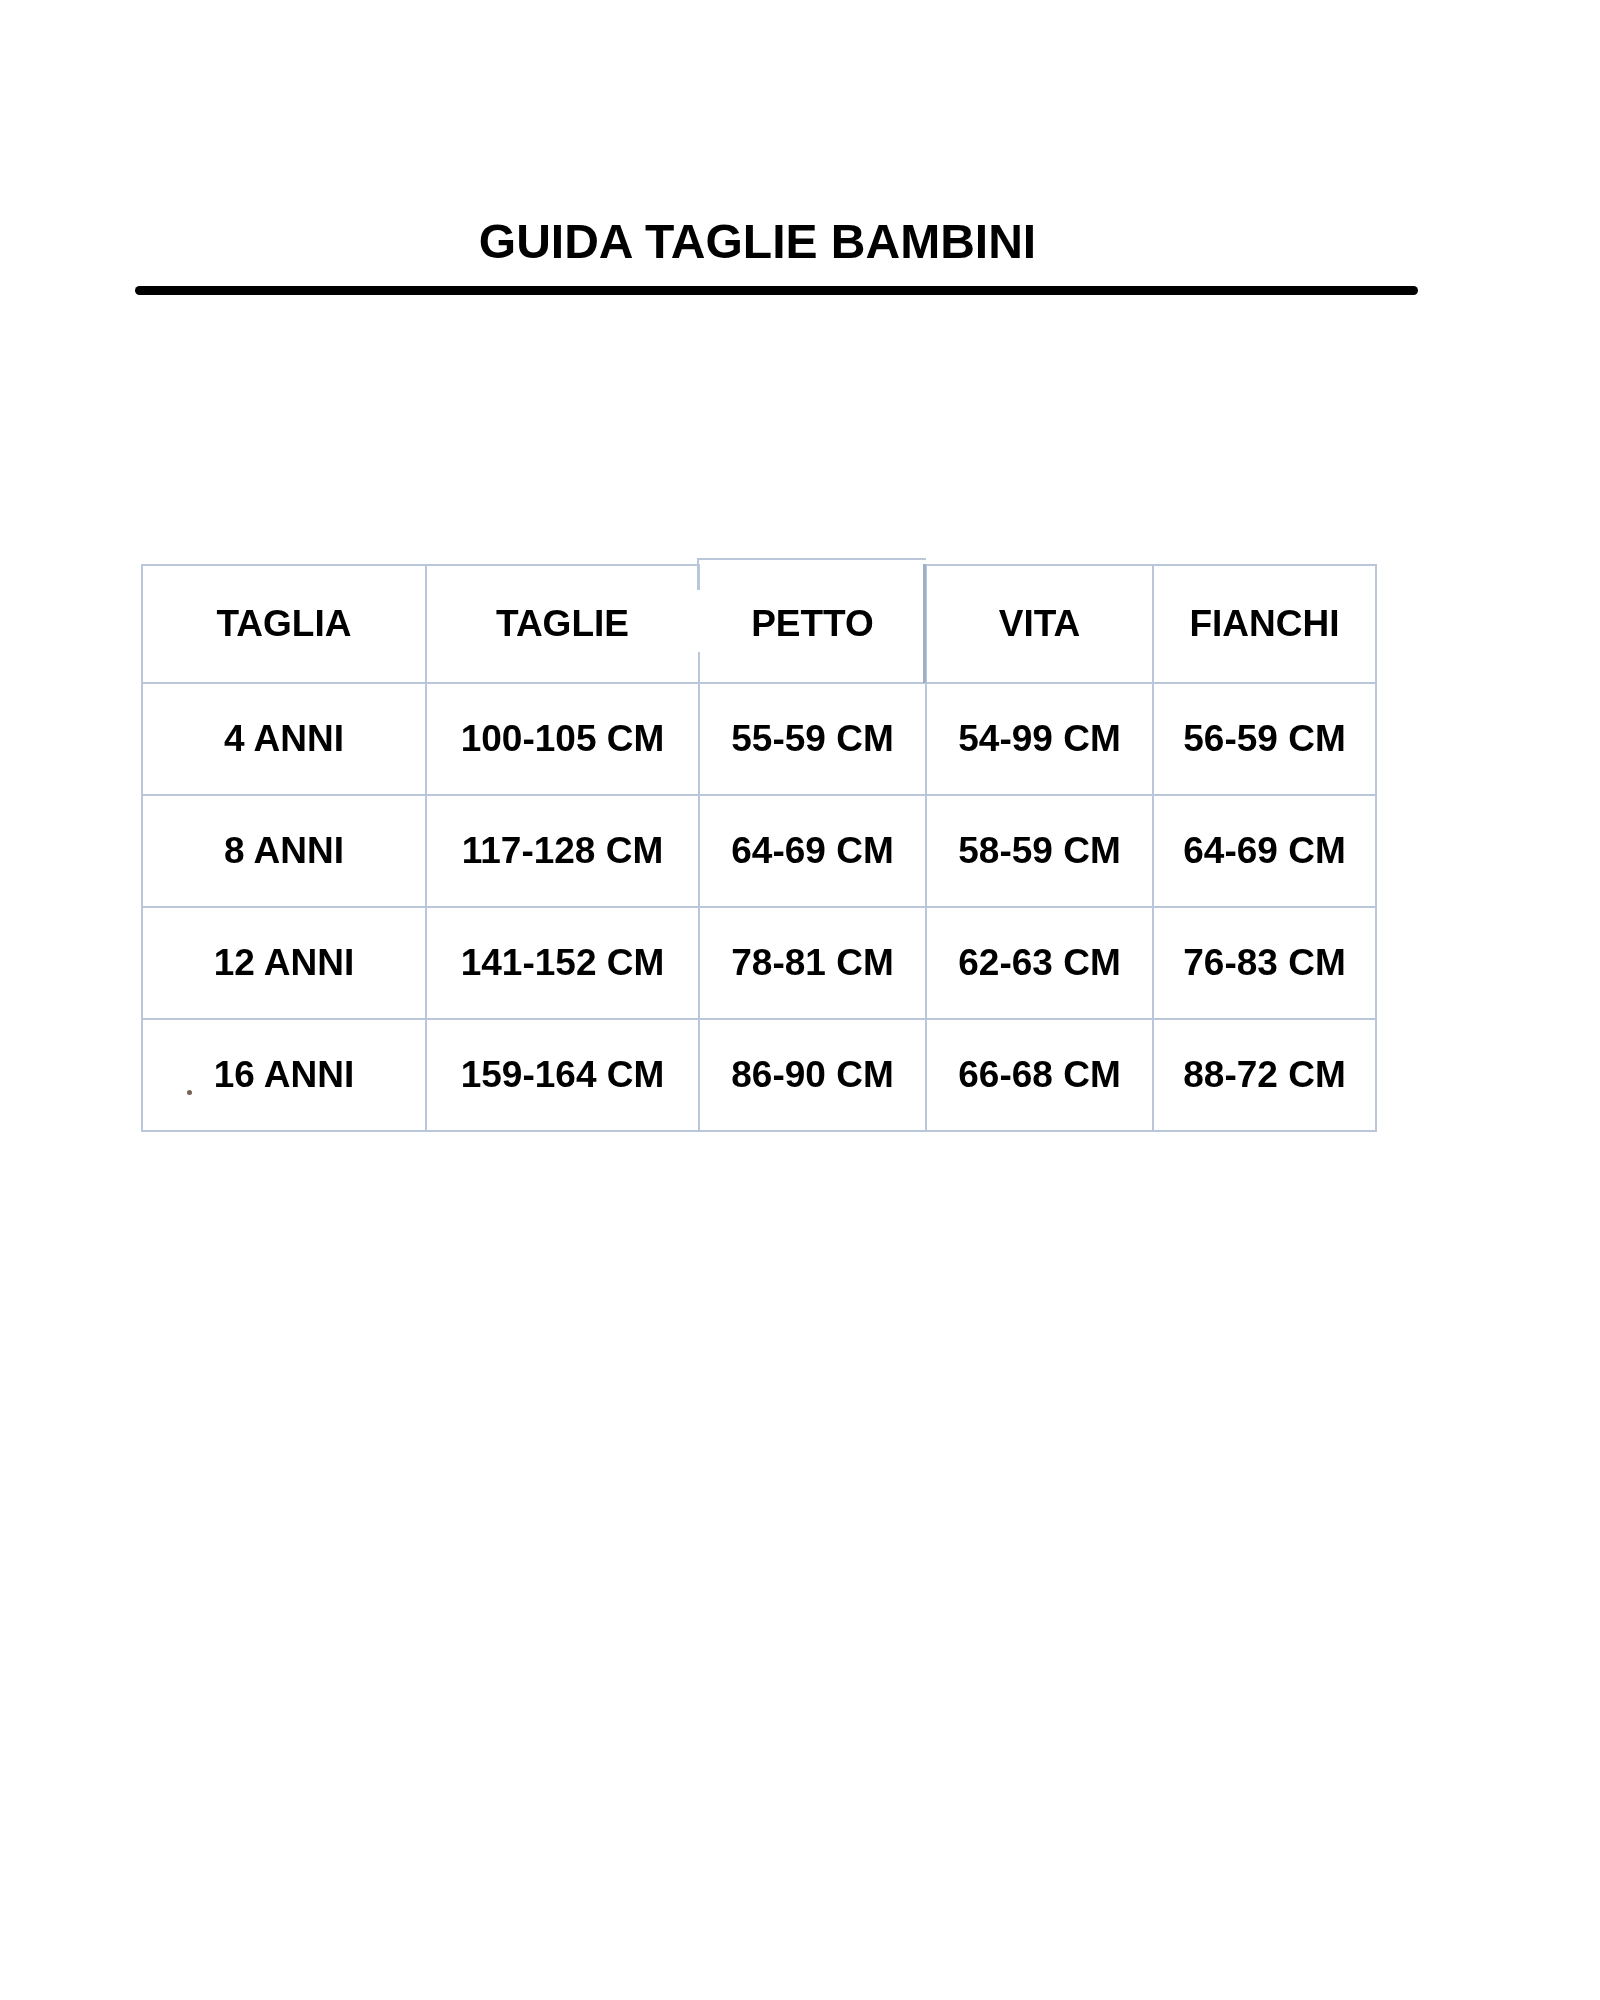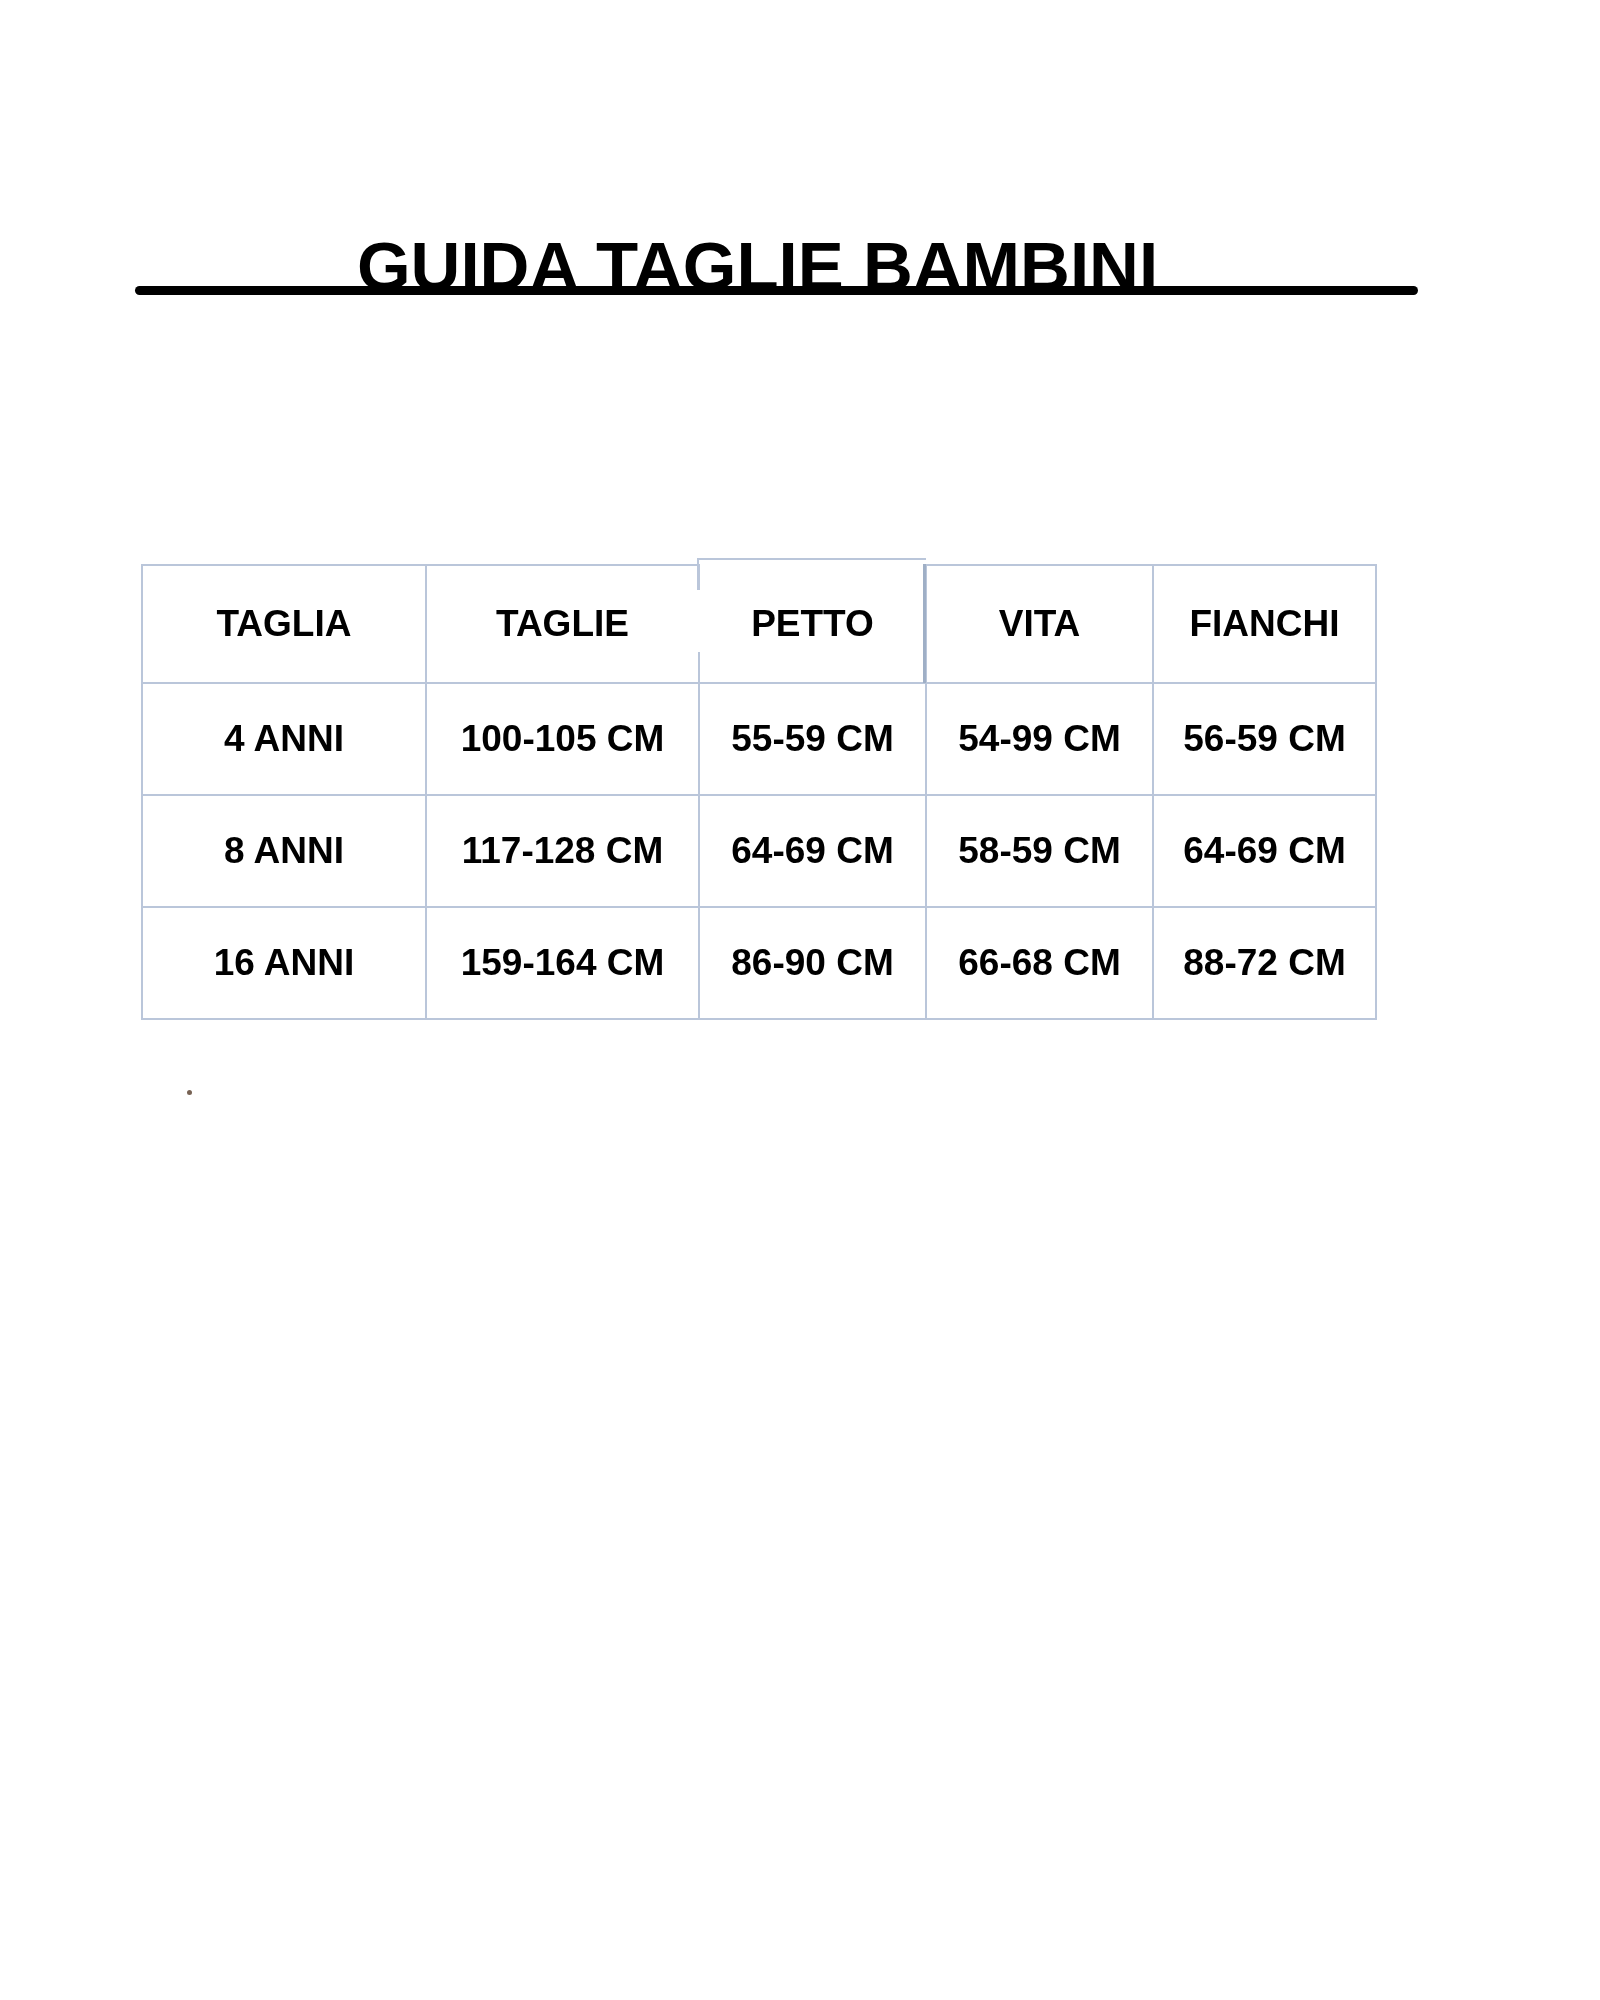--- a/index.html
+++ b/index.html
@@ -15,21 +15,21 @@
     font-family: "Liberation Sans", "DejaVu Sans", sans-serif;
     color: var(--text-color, #000000);
     overflow: hidden;
   }
   .doc-title {
     position: absolute;
     top: 186px;
     left: 0;
     width: 1515px;
     text-align: center;
-    font-size: 69px;
+    font-size: 48px;
     font-weight: 700;
     letter-spacing: 0px;
     line-height: 1;
     color: var(--text-color, #000000);
     white-space: nowrap;
   }
   .divider {
     position: absolute;
     left: 135px;
     top: 286px;
@@ -115,20 +115,27 @@
           <td>56-59 CM</td>
         </tr>
         <tr>
           <td>8 ANNI</td>
           <td>117-128 CM</td>
           <td>64-69 CM</td>
           <td>58-59 CM</td>
           <td>64-69 CM</td>
         </tr>
         <tr>
+          <td>12 ANNI</td>
+          <td>141-152 CM</td>
+          <td>78-81 CM</td>
+          <td>62-63 CM</td>
+          <td>76-83 CM</td>
+        </tr>
+        <tr>
           <td>16 ANNI</td>
           <td>159-164 CM</td>
           <td>86-90 CM</td>
           <td>66-68 CM</td>
           <td>88-72 CM</td>
         </tr>
       </tbody>
   </table>
 
   <div class="artifact a-white a-petto-topwhite"></div>

